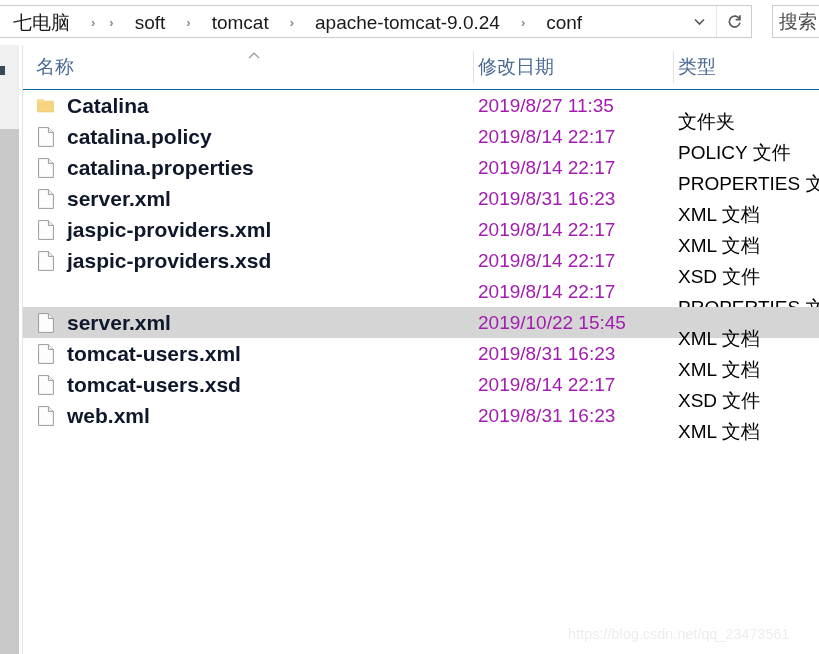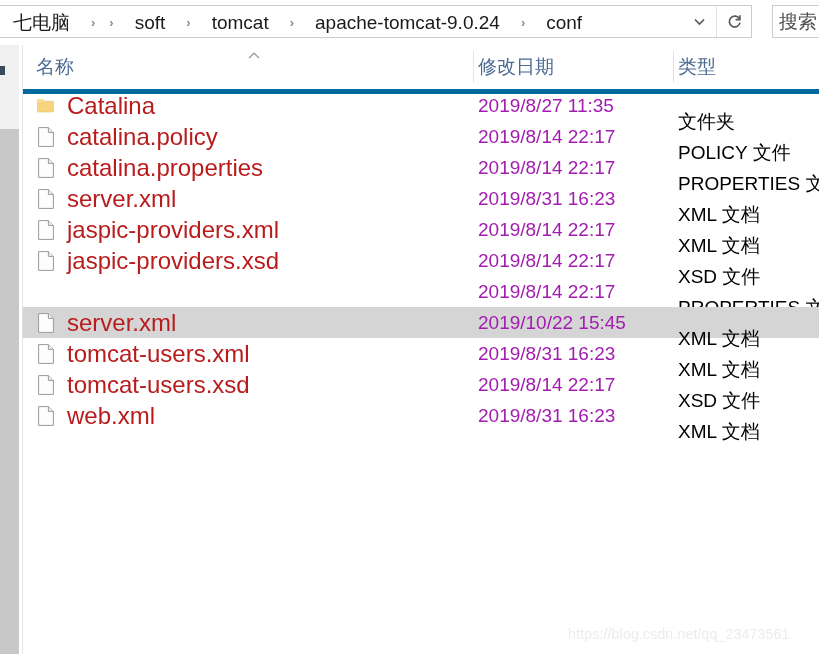--- a/index.html
+++ b/index.html
@@ -151,21 +151,21 @@
     background: #ffffff;
     overflow: hidden;
   }
 
   #header-row {
     position: absolute;
     left: 0;
     top: 0;
     width: 796px;
     height: 44px;
-    border-bottom: 5px solid #0369a1;
+    border-bottom: 1px solid #0369a1;
     background: #ffffff;
   }
   .col-head {
     position: absolute;
     top: 0;
     height: 44px;
     display: flex;
     align-items: center;
     font-size: 19px;
     color: #4b6a94;
@@ -205,23 +205,24 @@
   .row.selected {
     background: #d5d5d5;
   }
   .cell-name {
     position: absolute;
     left: 13px;
     top: 0;
     height: 31px;
     display: flex;
     align-items: center;
-    font-size: 24px;
-    color: #b91c1c;
-    white-space: nowrap;
+    font-size: 21px;
+    color: #0f172a;
+    white-space: nowrap;
+    font-weight: bold;
   }
   .icon-wrap {
     width: 20px;
     height: 22px;
     margin-right: 11px;
     position: relative;
     flex: 0 0 auto;
   }
   .cell-date {
     position: absolute;

